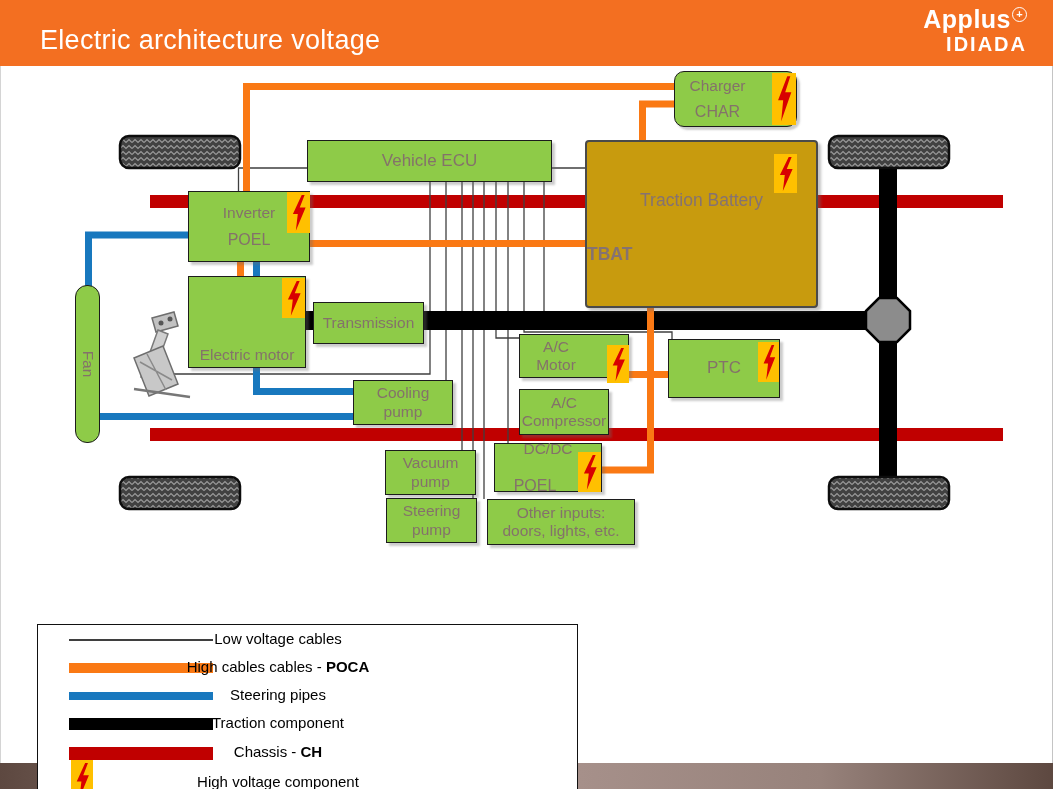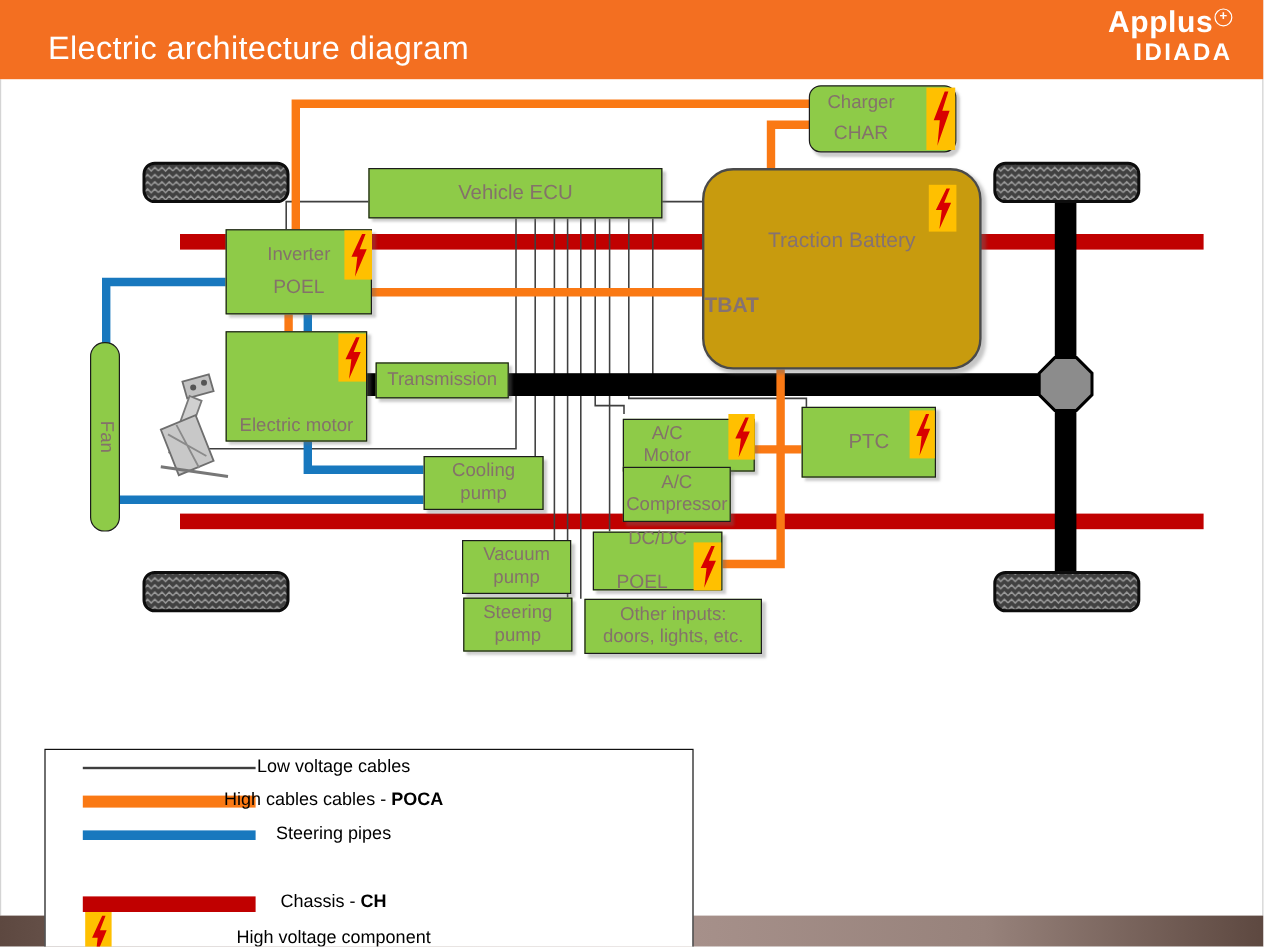--- a/index.html
+++ b/index.html
@@ -22,21 +22,21 @@
 
   svg.wires{position:absolute;left:0;top:0;width:1053px;height:789px;z-index:2;pointer-events:none;}
 
   
   .comp{position:absolute;background:#8ECB48;border:1.5px solid #1c1c1c;box-sizing:border-box;z-index:3;
     display:flex;flex-direction:column;align-items:center;justify-content:center;gap:7px;
     color:#84726A;box-shadow:3px 3px 2px rgba(110,110,110,.35);}
   .comp .lbl{font-size:15.5px;text-align:center;line-height:1.18;}
   .comp .code{font-size:16px;font-weight:400;text-align:center;}
   .big .lbl{font-size:17px;}
-  .battery{position:absolute;background:#C89B0E;border:2px solid #4a4a4a;border-radius:26px;box-sizing:border-box;
+  .battery{position:absolute;background:#C89B0E;border:2px solid #4a4a4a;border-radius:4px;box-sizing:border-box;
     z-index:3;color:#857272;box-shadow:3px 3px 3px rgba(110,110,110,.4);}
   .battery .lbl{position:absolute;top:48px;width:100%;text-align:center;font-size:17.5px;}
   .battery .code{position:absolute;top:102px;width:100%;font-size:17.5px;font-weight:700;}
   .fanbox{position:absolute;background:#8ECB48;border:1.5px solid #1c1c1c;border-radius:12px;box-sizing:border-box;
     z-index:3;color:#84726A;}
   .fanbox .lbl{position:absolute;left:50%;top:50%;transform:translate(-50%,-50%) rotate(90deg);font-size:15.5px;}
 
   
   .bolt{position:absolute;background:#FFC000;z-index:4;display:flex;align-items:center;justify-content:center;}
   .bolt svg{width:85%;height:92%;}
@@ -54,21 +54,21 @@
   .sw-cool{height:8px;background:#1878BE;}
   .sw-trac{height:12px;background:#000;}
   .sw-chas{height:13px;background:#C00000;}
 </style>
 </head>
 <body>
 
 <div class="slide">
 
   <div class="header">
-    <div class="title">Electric architecture diagram</div>
+    <div class="title">Electric architecture voltage</div>
     <div class="logo">
       <div><span class="brand">Applus</span><span class="plus-circle">+</span></div>
       <div class="subbrand">IDIADA</div>
     </div>
   </div>
 
   <div class="content"></div>
   <div class="bottom-bar"></div>
 
   <svg class="wires" viewBox="0 0 1053 789">
@@ -174,33 +174,33 @@
 
   <div class="comp" style="left:188px;top:276px;width:118px;height:92px;justify-content:flex-end;padding-bottom:3px;">
     <div class="lbl">Electric motor</div>
   </div>
   <div class="bolt" style="left:282px;top:278px;width:23px;height:40px;">
     <svg viewBox="0 0 20 36" preserveAspectRatio="none">
         <polygon points="13,1 4,19 9,19 7,35 17,13 11,13 16,1"></polygon>
       </svg>
   </div>
 
-  <div class="comp" style="left:313px;top:302px;width:111px;height:30px;">
+  <div class="comp" style="left:313px;top:302px;width:111px;height:42px;">
     <div class="lbl">Transmission</div>
   </div>
 
   <div class="fanbox" style="left:75px;top:285px;width:25px;height:158px;">
     <div class="lbl">Fan</div>
   </div>
 
   <div class="comp" style="left:353px;top:380px;width:100px;height:45px;">
     <div class="lbl" style="max-width:70px;">Cooling pump</div>
   </div>
 
-  <div class="comp" style="left:519px;top:349px;width:110px;height:44px;padding-right:36px;">
+  <div class="comp" style="left:519px;top:334px;width:110px;height:44px;padding-right:36px;">
     <div class="lbl" style="max-width:58px;">A/C Motor</div>
   </div>
   <div class="bolt" style="left:607px;top:345px;width:22px;height:38px;">
     <svg viewBox="0 0 20 36" preserveAspectRatio="none">
         <polygon points="13,1 4,19 9,19 7,35 17,13 11,13 16,1"></polygon>
       </svg>
   </div>
 
   <div class="comp" style="left:519px;top:389px;width:90px;height:46px;">
     <div class="lbl" style="max-width:96px;">A/C Compressor</div>
@@ -243,20 +243,24 @@
       <div class="lg-label"><span>Low voltage cables</span><b></b></div>
     </div>
     <div class="lg-row" style="top:33px;">
       <div class="lg-swatch sw-high" style="top:5px;"></div>
       <div class="lg-label"><span>High cables cables - </span><b>POCA</b></div>
     </div>
     <div class="lg-row" style="top:61px;">
       <div class="lg-swatch sw-cool" style="top:6px;"></div>
       <div class="lg-label"><span>Steering pipes</span><b></b></div>
     </div>
+    <div class="lg-row" style="top:89px;">
+      <div class="lg-swatch sw-trac" style="top:4px;"></div>
+      <div class="lg-label"><span>Traction component</span><b></b></div>
+    </div>
     <div class="lg-row" style="top:118px;">
       <div class="lg-swatch sw-chas" style="top:4px;"></div>
       <div class="lg-label"><span>Chassis - </span><b>CH</b></div>
     </div>
     <div class="lg-row" style="top:148px;">
       <div class="lg-label"><span>High voltage component</span><b></b></div>
     </div>
     <div class="bolt" style="left:33px;top:135px;width:22px;height:40px;">
       <svg viewBox="0 0 20 36" preserveAspectRatio="none">
           <polygon points="13,1 4,19 9,19 7,35 17,13 11,13 16,1"></polygon>

